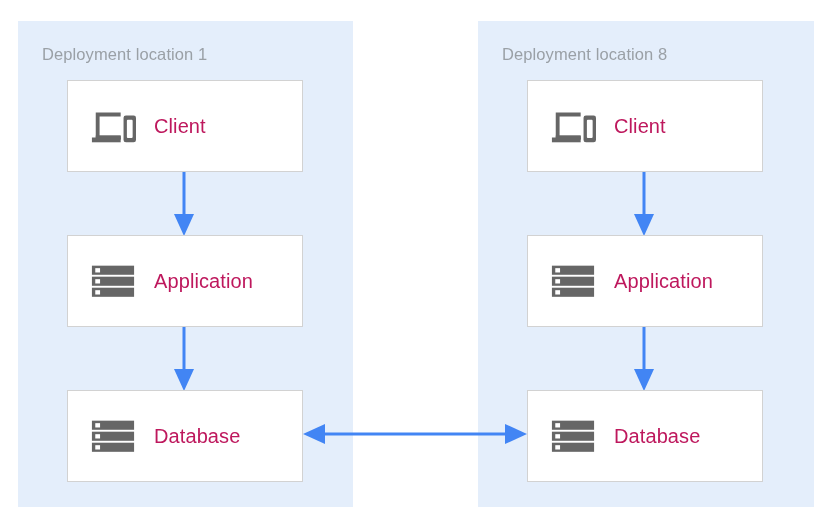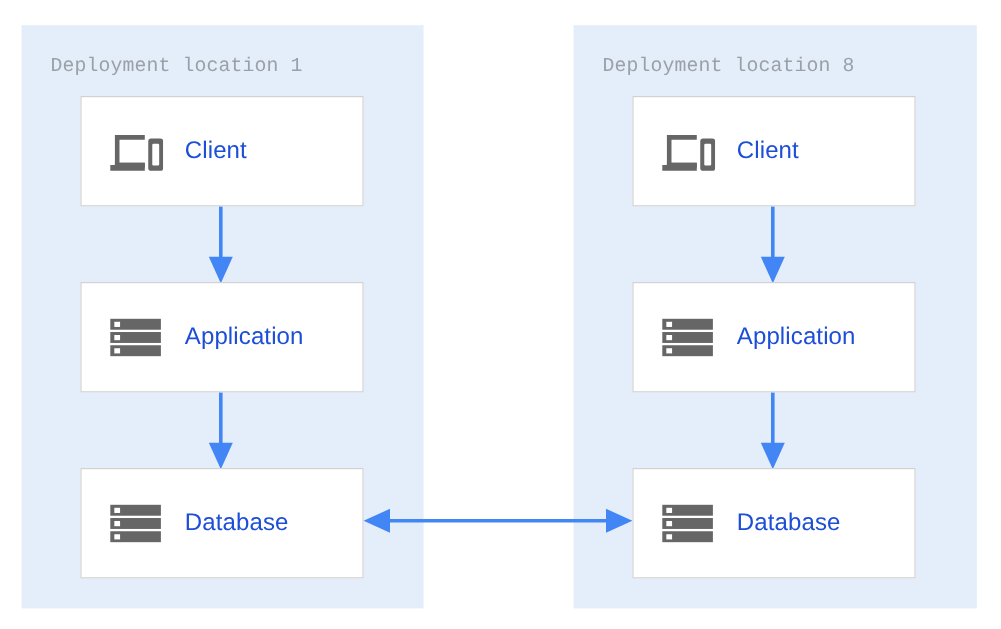--- a/index.html
+++ b/index.html
@@ -20,42 +20,41 @@
   .zone {
     position: absolute;
     background: #e4eefb;
   }
   .zone-title {
     position: absolute;
     font-size: 16.5px;
     color: #9aa0a6;
     letter-spacing: 0.1px;
     white-space: nowrap;
-    font-family: Liberation Mono, monospace;
   }
   .node {
     position: absolute;
     background: #ffffff;
     border: 1px solid #d2d2d2;
     box-sizing: border-box;
     display: flex;
     align-items: center;
     overflow: hidden;
   }
   .node-icon {
     flex: 0 0 auto;
     width: 46px;
     height: 46px;
     margin-left: 22px;
     display: block;
   }
   .node-label {
     margin-left: 18px;
     font-size: 20px;
-    color: #1d4ed8;
+    color: #be185d;
     white-space: nowrap;
     letter-spacing: 0.1px;
   }
   .arrow {
     position: absolute;
     overflow: visible;
   }
 </style>
 </head>
 <body>

